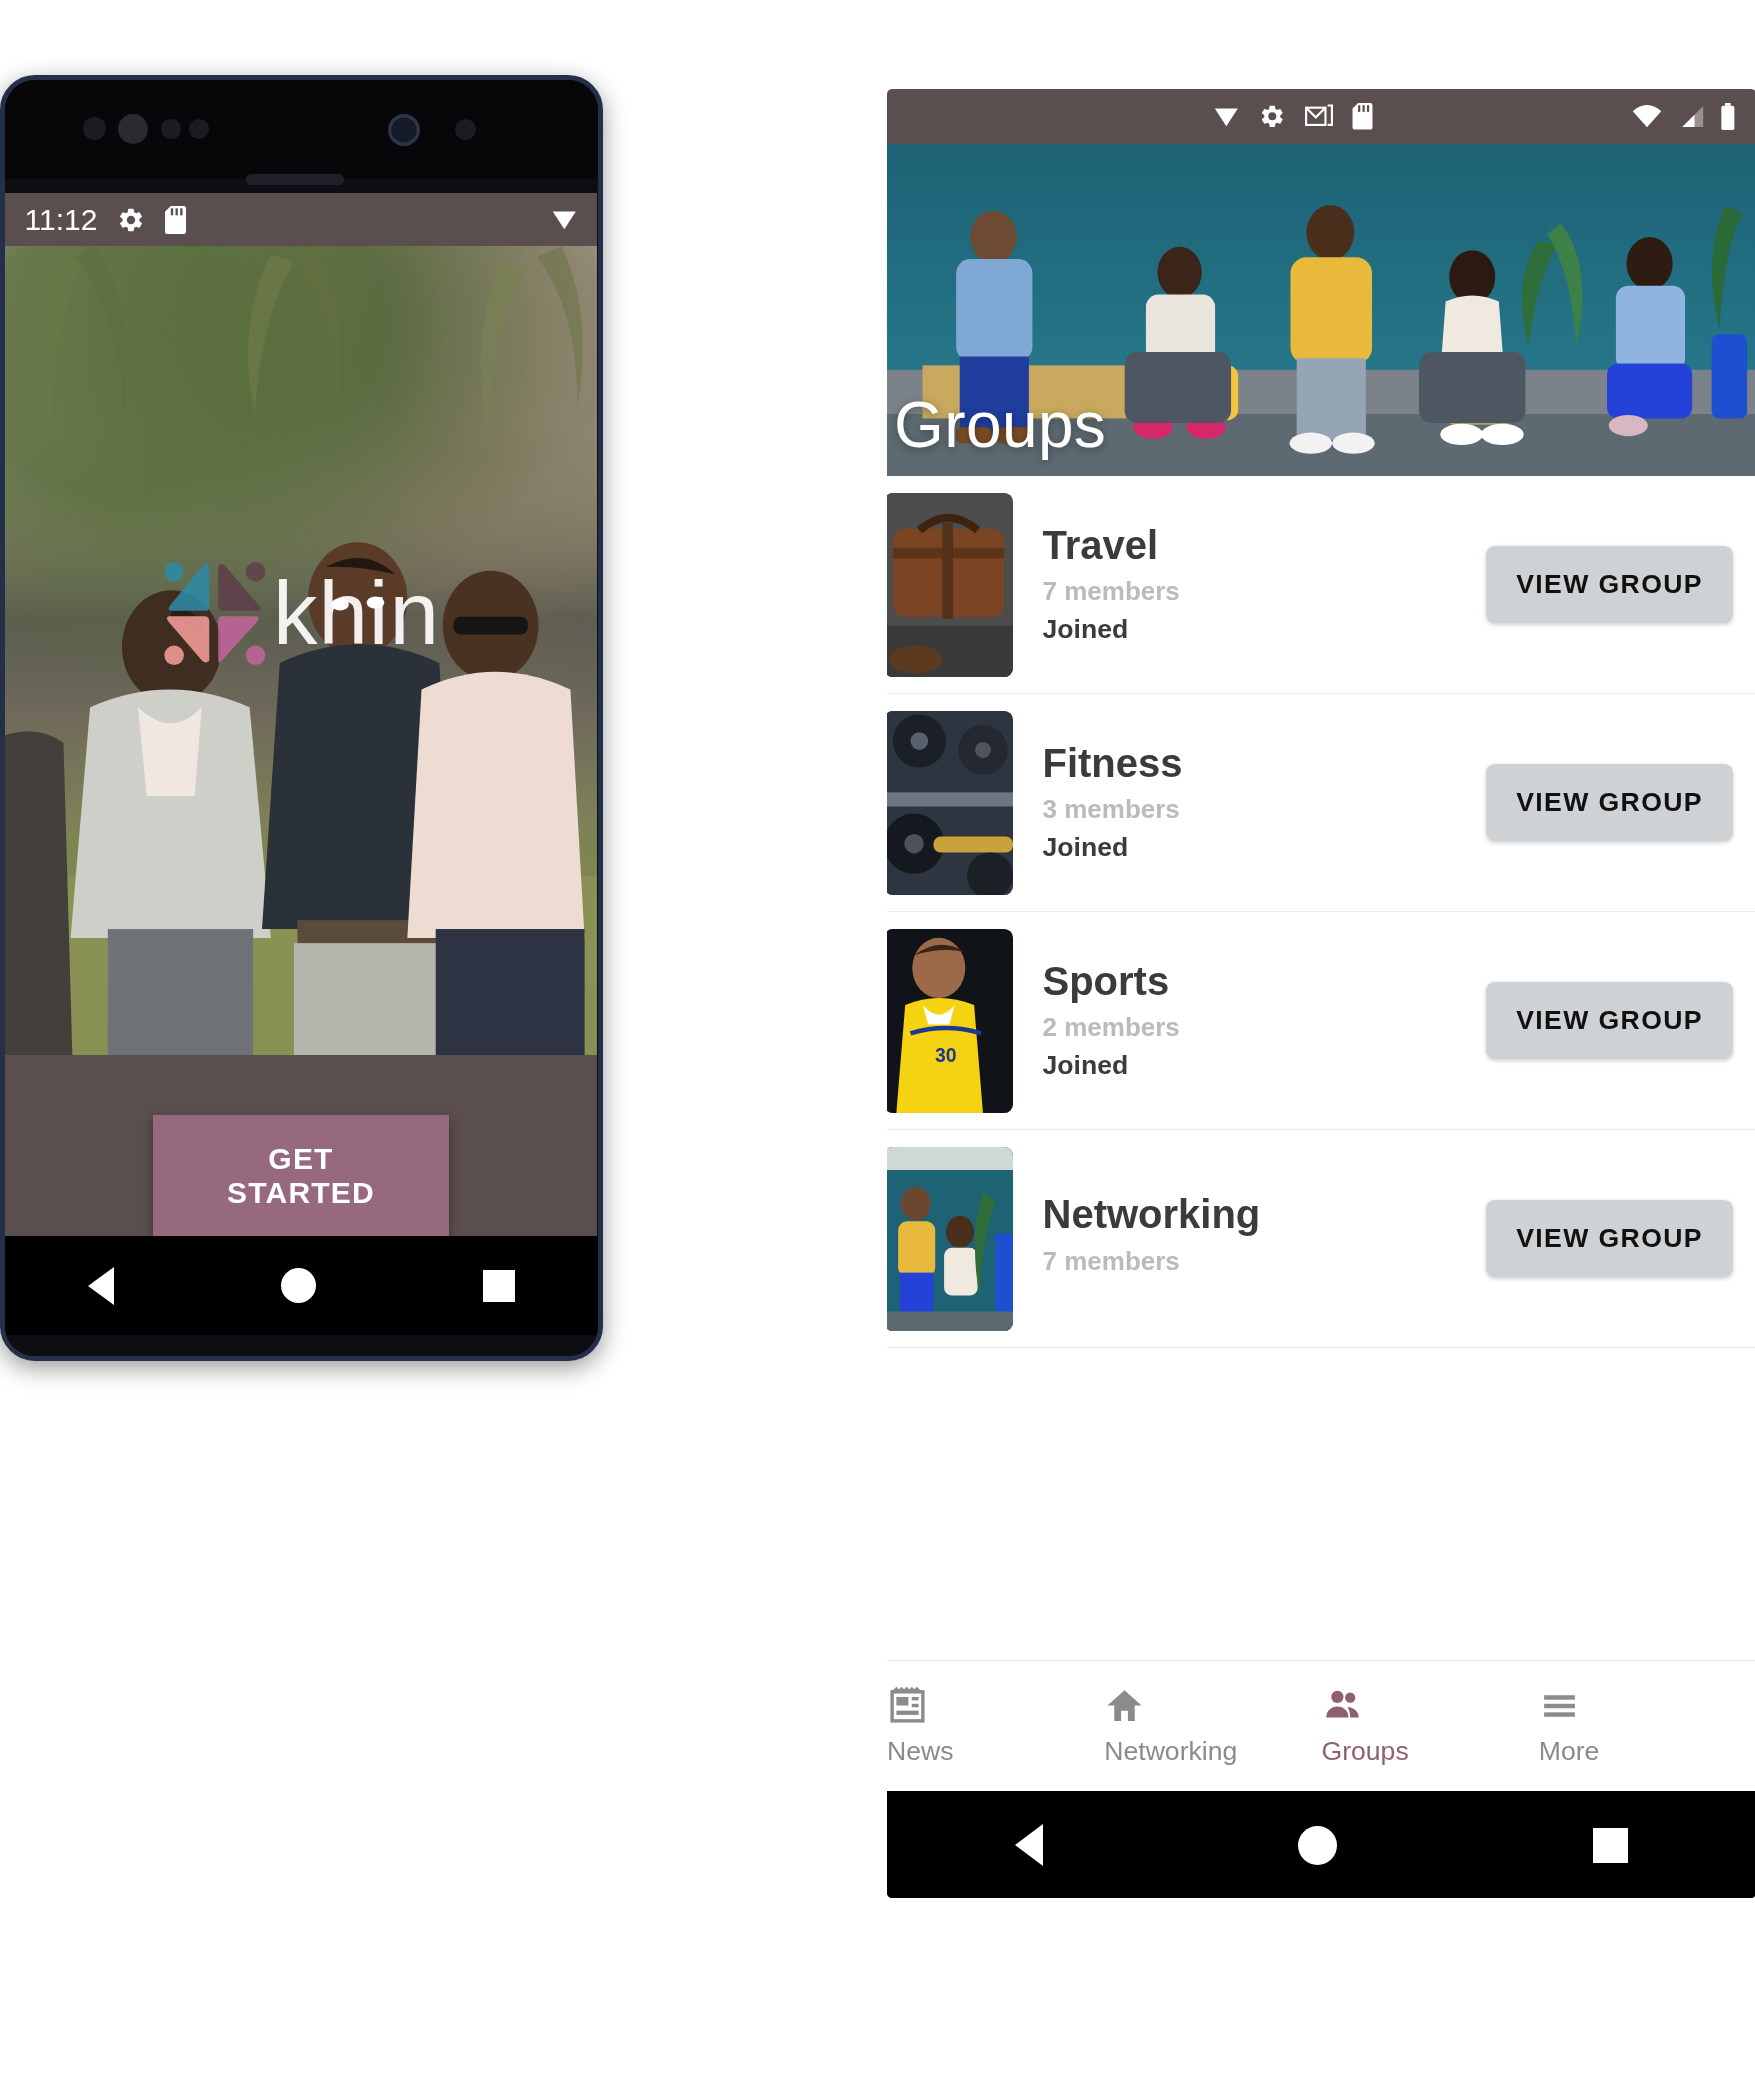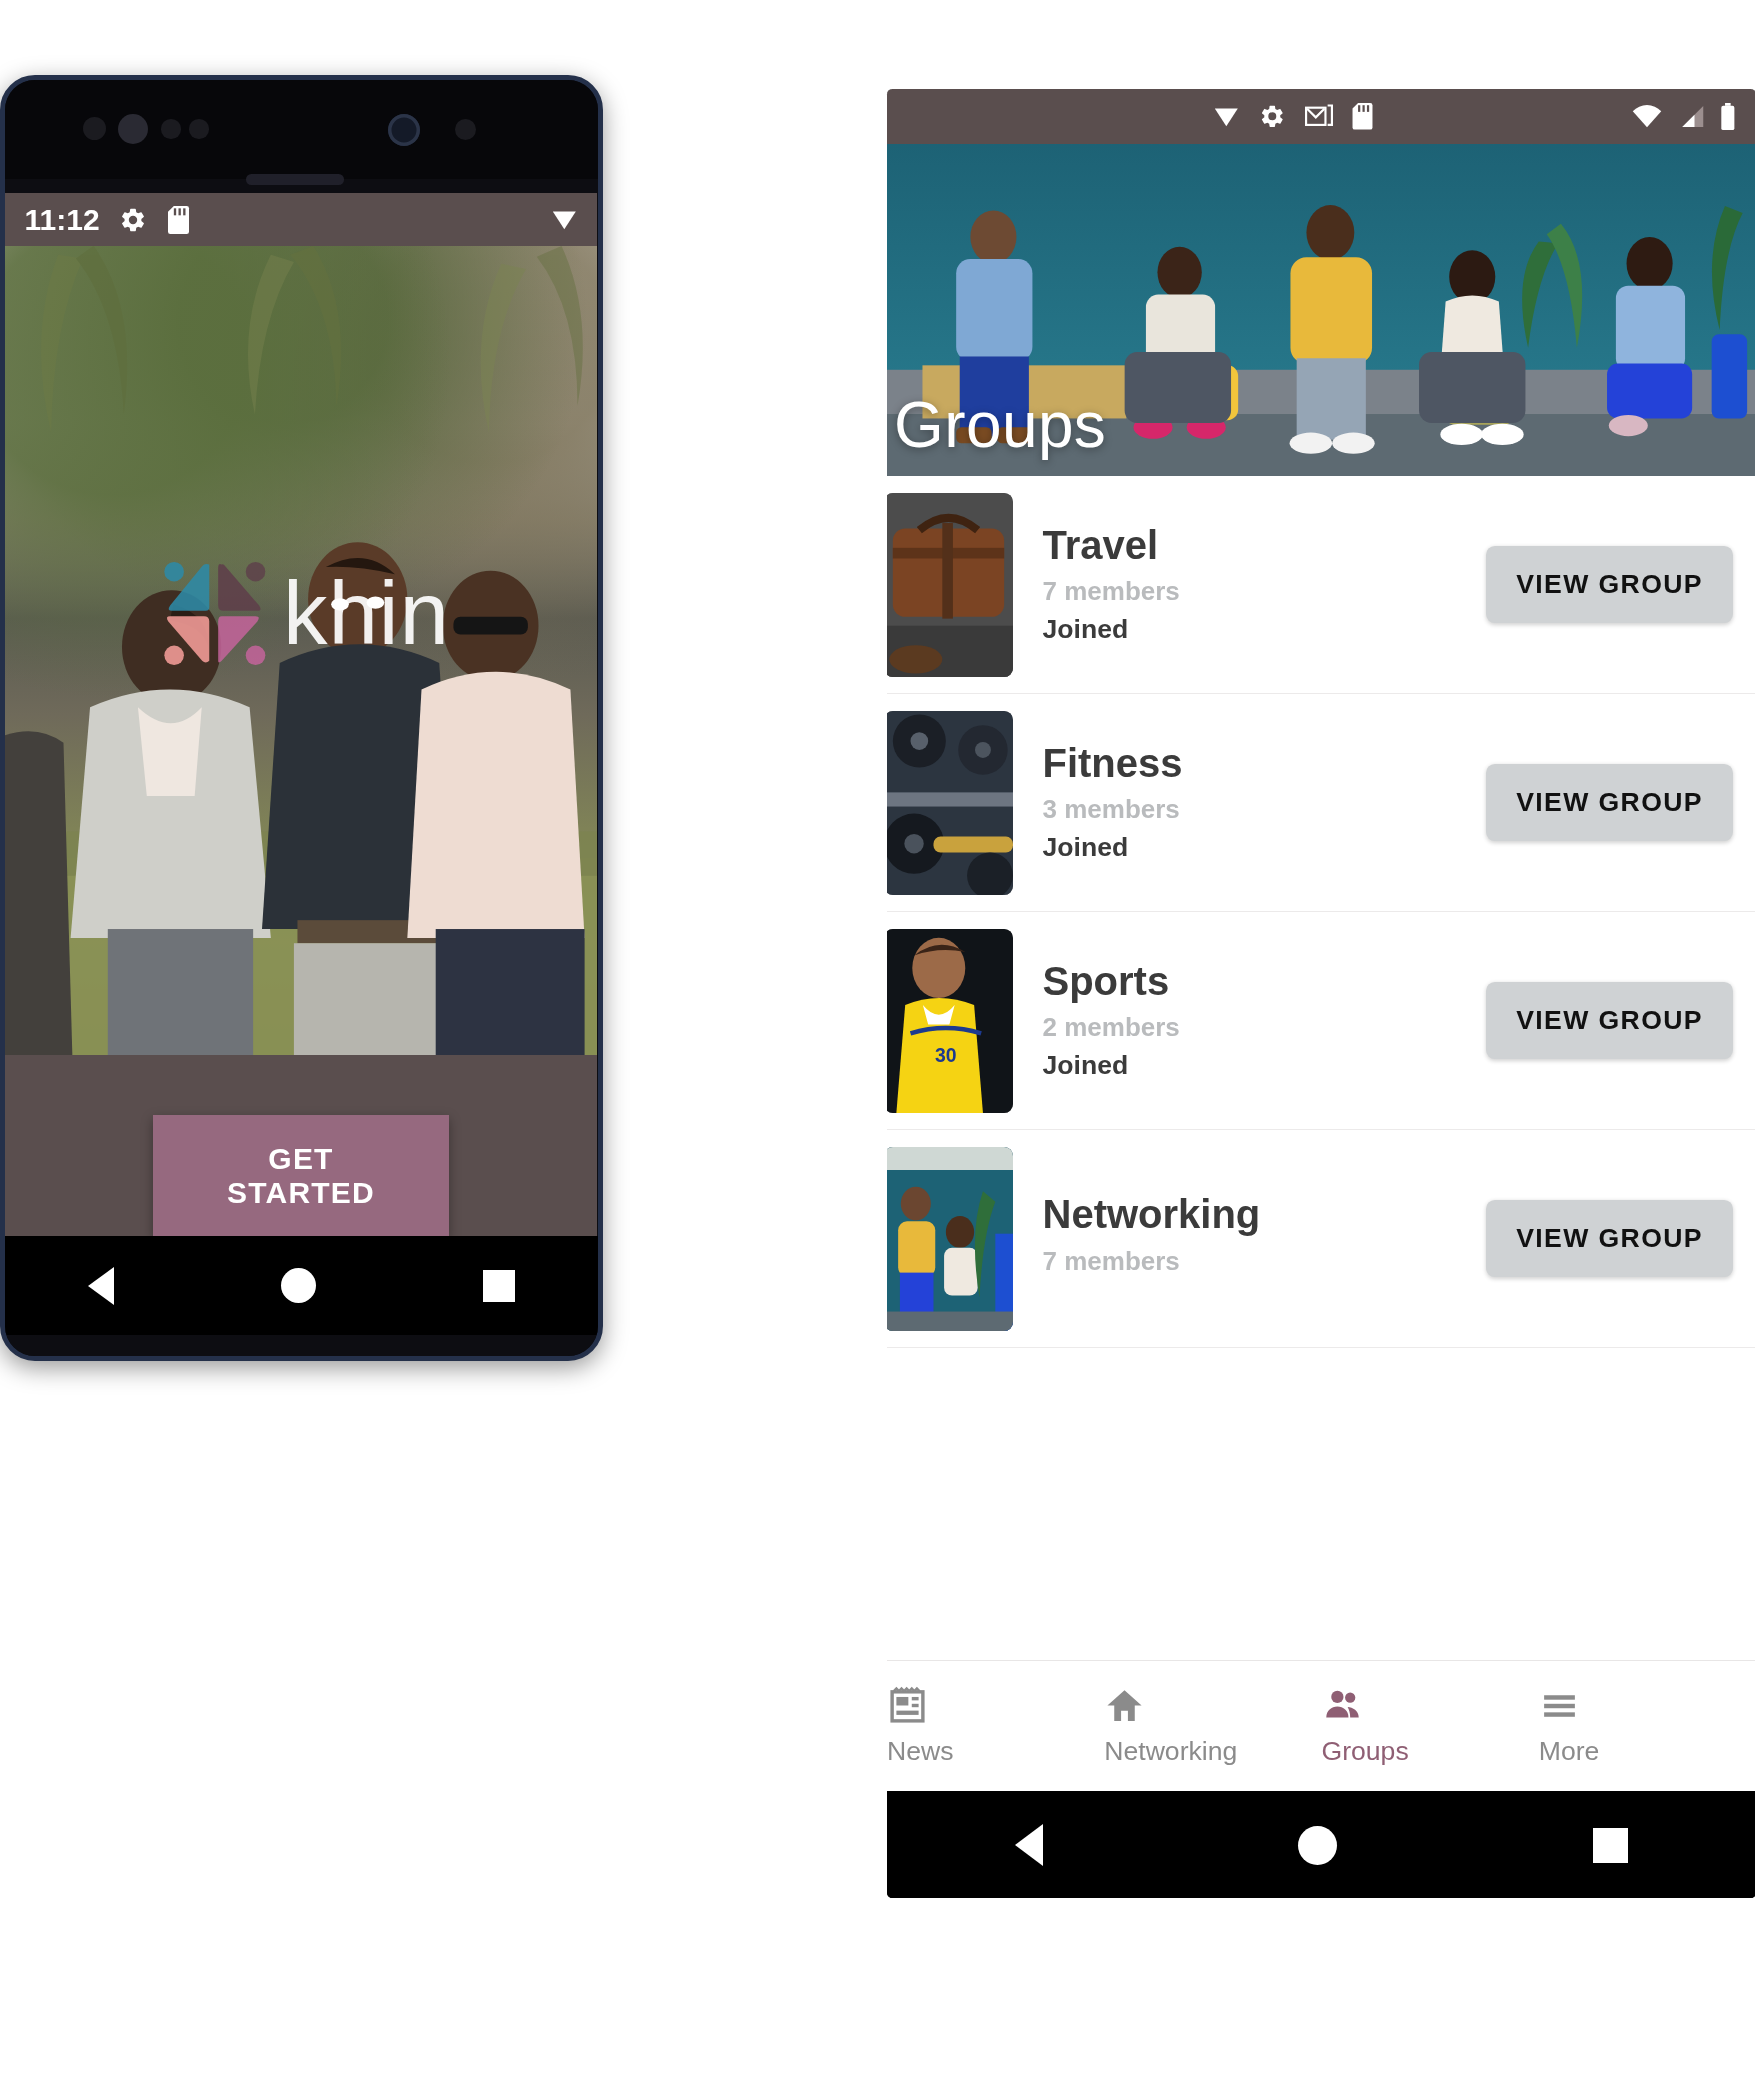--- a/index.html
+++ b/index.html
@@ -17,21 +17,21 @@
     width: 869px; height: 1809px;
     background: #000; border-radius: 5.3px; overflow: hidden;
   }
   #phone-right .screen {
     position: absolute; left: 0; top: 0; width: 869px; height: 1702px;
     background: #fff; overflow: hidden;
   }
   .statusbar {
     height: 55px; background: #5a4e4e; color: #fff;
     display: flex; align-items: center; padding: 0 19.5px;
-    font-size: 25px; font-weight: bold; gap: 36px;
+    font-size: 25px; font-weight: normal; gap: 36px;
   }
   .sb-left { display:flex; align-items:center; gap:19.5px; flex:1; }
   .sb-right { display:flex; align-items:center; gap:14px; }
   .ico { display:inline-flex; align-items:center; justify-content:center; }
   .appbar {
     height: 82px; background:#5a4e4e; color:#fff;
     display:flex; align-items:center; padding:0 23px;
   }
   .appbar .title { font-size: 35px; font-weight: bold; flex:1; letter-spacing:0.2px; white-space:nowrap; }
   .appbar .actions { display:flex; align-items:center; gap:41px; }
@@ -97,21 +97,21 @@
     position:absolute; left:0; top:113px; width:592px; height:1064px; overflow:hidden; background:#5a4e4e;
   }
   .onb-hero { position:relative; height: 809px; overflow:hidden; }
   .onb-hero .bgphoto { position:absolute; inset:0;
     background:
       radial-gradient(circle at 18% 14%, rgba(90,110,60,.85) 0 16%, rgba(0,0,0,0) 40%),
       radial-gradient(circle at 47% 9%, rgba(80,100,55,.8) 0 13%, rgba(0,0,0,0) 38%),
       radial-gradient(circle at 82% 12%, rgba(120,110,80,.7) 0 14%, rgba(0,0,0,0) 40%),
       linear-gradient(180deg,#c9c3bd 0%, #b9b3ad 22%, #8e8778 34%, #5b5b52 46%, #6f6a5a 58%, #7f8257 72%, #8a8f5c 86%, #7c8152 100%);
   }
-  .logo-wrap { position:absolute; left: 158px; top: 315px; display:flex; align-items:center; gap: 15px; }
+  .logo-wrap { position:absolute; left: 158px; top: 315px; display:flex; align-items:center; gap: 5px; }
   .logo-mark { position:relative; width: 105px; height: 105px; }
   .logo-text { font-size: 89px; color: rgba(255,255,255,.92); font-weight: 300;
                letter-spacing: 0.9px; line-height:1; font-family:"Liberation Sans", sans-serif; }
   .headline {
     position:absolute; left: 26.6px; right: 16px; top: 492px;
     text-align:center; color:#fff; font-size: 40px; font-weight: bold; line-height: 1.22;
     text-shadow: 0 1.8px 10.6px rgba(0,0,0,.45);
   }
   .onb-bottom { position:relative; height: 255px; background:#5a4e4e; }
   .getstarted {

